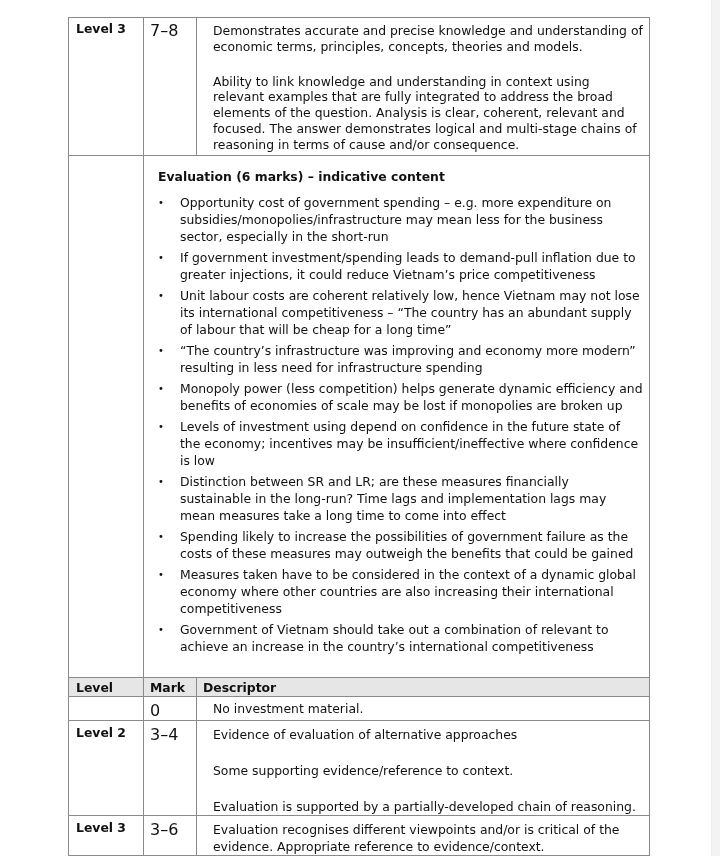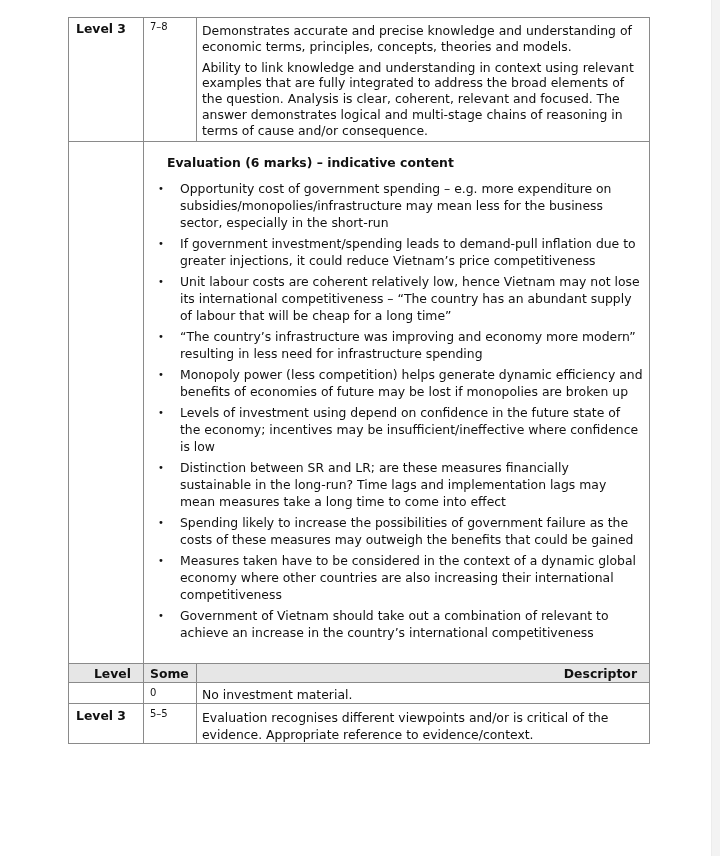--- a/index.html
+++ b/index.html
@@ -5,33 +5,33 @@
   html, body { margin: 0; padding: 0; background: #ffffff; }
   body { width: 720px; height: 856px; position: relative; overflow: hidden;
          font-family: "DejaVu Sans", sans-serif; color: #111; }
   .right-edge { position: absolute; top: 0; right: 0; width: 8px; height: 856px;
                 background: #f3f3f3; border-left: 1px solid #ececec; }
   .doc { position: absolute; left: 68px; top: 17px; width: 581px; }
   table { border-collapse: collapse; width: 581px; table-layout: fixed; }
   td, th { border: 1px solid #8a8a8a; vertical-align: top; padding: 0; }
   col.c1 { width: 75px; } col.c2 { width: 53px; } col.c3 { width: 453px; }
   .lvl { font-weight: bold; font-size: 12.4px; padding: 3px 17px 0 7px; }
-  .mark { font-size: 10px; padding: 3px 0 0 6px; }
-  .desc { font-size: 12.4px; line-height: 15.8px; padding: 5px 6px 0 5px; }
+  .mark { font-size: 16px; padding: 3px 0 0 6px; }
+  .desc { font-size: 12.4px; line-height: 15.8px; padding: 5px 6px 0 16px; }
   .desc p { margin: 0; }
-  .desc p + p { margin-top: 5px; }
+  .desc p + p { margin-top: 19px; }
   .top-row .desc { padding-bottom: 2px; }
   .eval-cell { padding: 13px 6px 18px 6px; }
-  .eval-title { font-weight: bold; font-size: 12.4px; margin: 0 0 10px 17px; }
+  .eval-title { font-weight: bold; font-size: 12.4px; margin: 0 0 10px 8px; }
   ul.eval-list { list-style: none; margin: 0; padding: 0; }
   ul.eval-list li { position: relative; padding-left: 30px; font-size: 12.4px;
                     line-height: 17px; margin-bottom: 4px; }
   ul.eval-list li .bullet { position: absolute; left: 8px; top: 0; font-size: 10px; }
-  tr.hdr th { background: #e6e6e6; font-weight: bold; font-size: 12.4px; text-align: right;
-              padding: 2px 12px 0 6px; height: 16px; margin-left: 12px; }
+  tr.hdr th { background: #e6e6e6; font-weight: bold; font-size: 12.4px; text-align: left;
+              padding: 2px 0 0 6px; height: 16px; margin-left: 12px; }
   tr.hdr th.h1 { padding-left: 7px; }
   .lower .desc { line-height: 17px; padding-top: 5px; padding-bottom: 0; }
   .lower .mark, .lower .lvl { padding-top: 4px; }
 </style>
 </head>
 <body>
 
 <div class="right-edge"></div>
 
 <div class="doc">
@@ -54,49 +54,58 @@
 
     <tr>
       <td></td>
       <td colspan="2" class="eval-cell">
         <div class="eval-title">Evaluation (6 marks) – indicative content</div>
         <ul class="eval-list">
           <li><span class="bullet">•</span><span>Opportunity cost of government spending – e.g. more expenditure on subsidies/monopolies/infrastructure may mean less for the business sector, especially in the short-run</span></li>
           <li><span class="bullet">•</span><span>If government investment/spending leads to demand-pull inflation due to greater injections, it could reduce Vietnam’s price competitiveness</span></li>
           <li><span class="bullet">•</span><span>Unit labour costs are coherent relatively low, hence Vietnam may not lose its international competitiveness – “The country has an abundant supply of labour that will be cheap for a long time”</span></li>
           <li><span class="bullet">•</span><span>“The country’s infrastructure was improving and economy more modern” resulting in less need for infrastructure spending</span></li>
-          <li><span class="bullet">•</span><span>Monopoly power (less competition) helps generate dynamic efficiency and benefits of economies of future may be lost if monopolies are broken up</span></li>
+          <li><span class="bullet">•</span><span>Monopoly power (less competition) helps generate dynamic efficiency and benefits of economies of scale may be lost if monopolies are broken up</span></li>
           <li><span class="bullet">•</span><span>Levels of investment using depend on confidence in the future state of the economy; incentives may be insufficient/ineffective where confidence is low</span></li>
           <li><span class="bullet">•</span><span>Distinction between SR and LR; are these measures financially sustainable in the long-run? Time lags and implementation lags may mean measures take a long time to come into effect</span></li>
           <li><span class="bullet">•</span><span>Spending likely to increase the possibilities of government failure as the costs of these measures may outweigh the benefits that could be gained</span></li>
           <li><span class="bullet">•</span><span>Measures taken have to be considered in the context of a dynamic global economy where other countries are also increasing their international competitiveness</span></li>
           <li><span class="bullet">•</span><span>Government of Vietnam should take out a combination of relevant to achieve an increase in the country’s international competitiveness</span></li>
         </ul>
       </td>
     </tr>
 
     <tr class="hdr">
       <th class="h1">Level</th>
-      <th>Some</th>
+      <th>Mark</th>
       <th>Descriptor</th>
     </tr>
 
     <tr class="lower">
       <td class="lvl"></td>
       <td class="mark">0</td>
       <td class="desc" style="padding-top:3px">
         <p>No investment material.</p>
       </td>
     </tr>
 
 
+    <tr class="lower">
+      <td class="lvl">Level 2</td>
+      <td class="mark">3–4</td>
+      <td class="desc">
+        <p>Evidence of evaluation of alternative approaches</p>
+        <p>Some supporting evidence/reference to context.</p>
+        <p>Evaluation is supported by a partially-developed chain of reasoning.</p>
+      </td>
+    </tr>
 
     <tr class="lower">
       <td class="lvl">Level 3</td>
-      <td class="mark">5–5</td>
+      <td class="mark">3–6</td>
       <td class="desc">
         <p>Evaluation recognises different viewpoints and/or is critical of the evidence. Appropriate reference to evidence/context.</p>
 
       </td>
     </tr>
   </tbody>
     </table>
 </div>
 
 </body></html>

